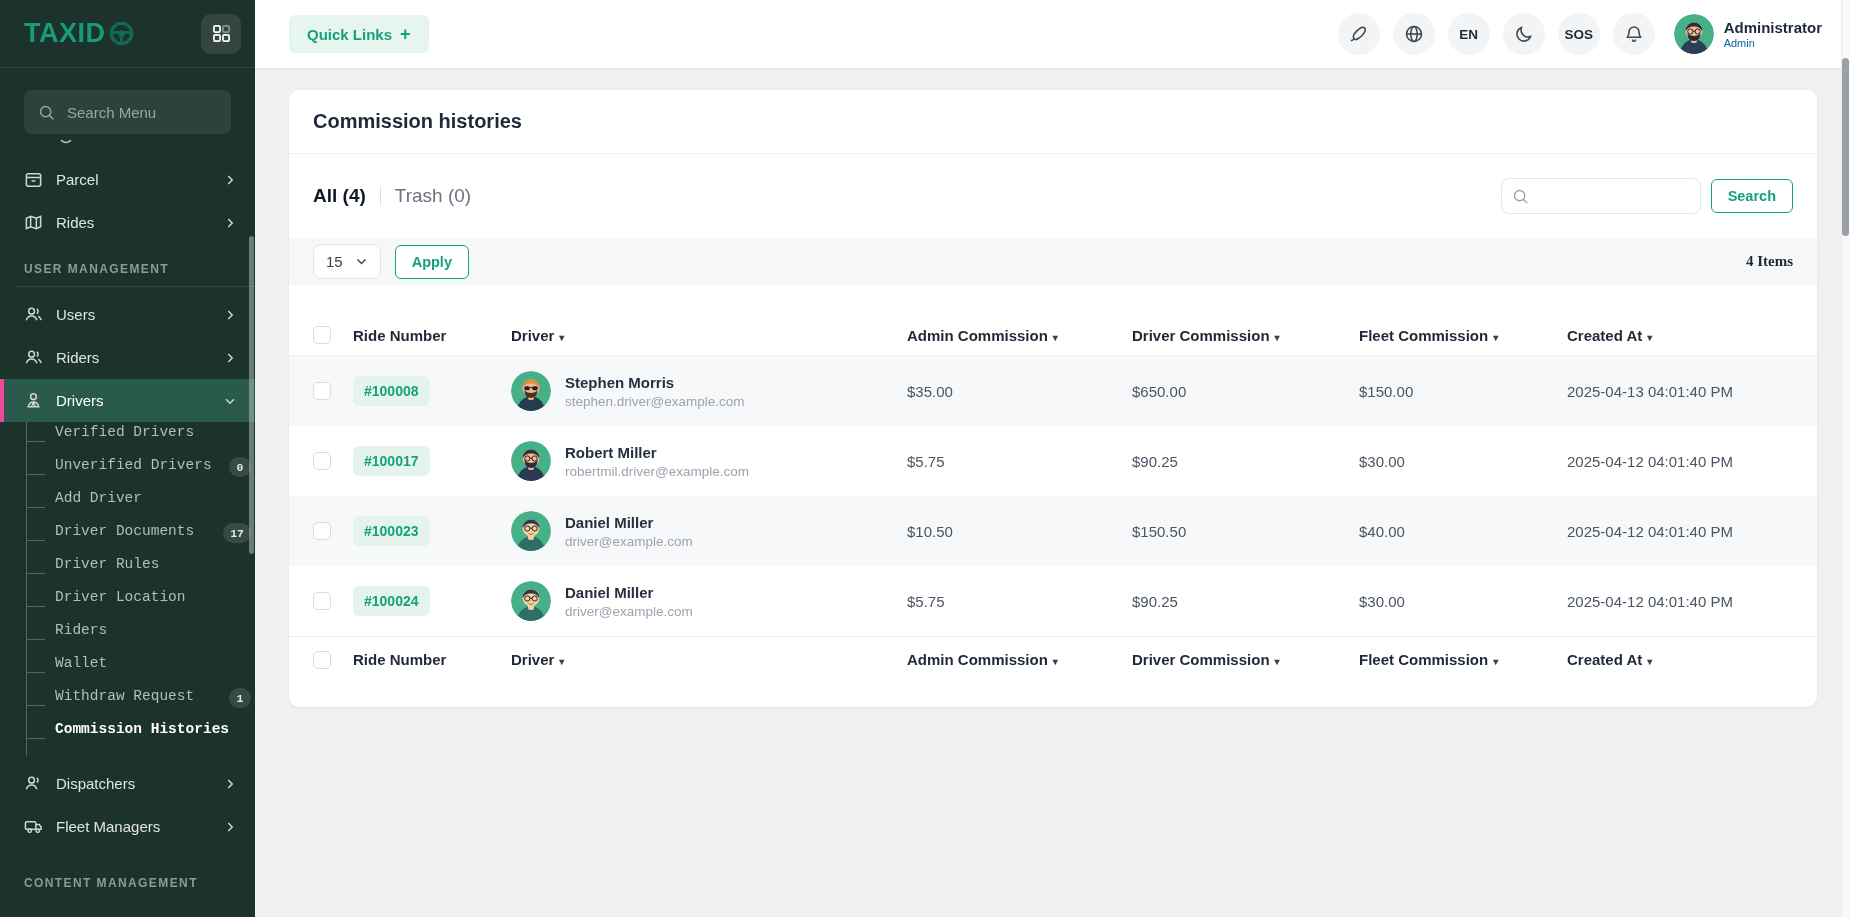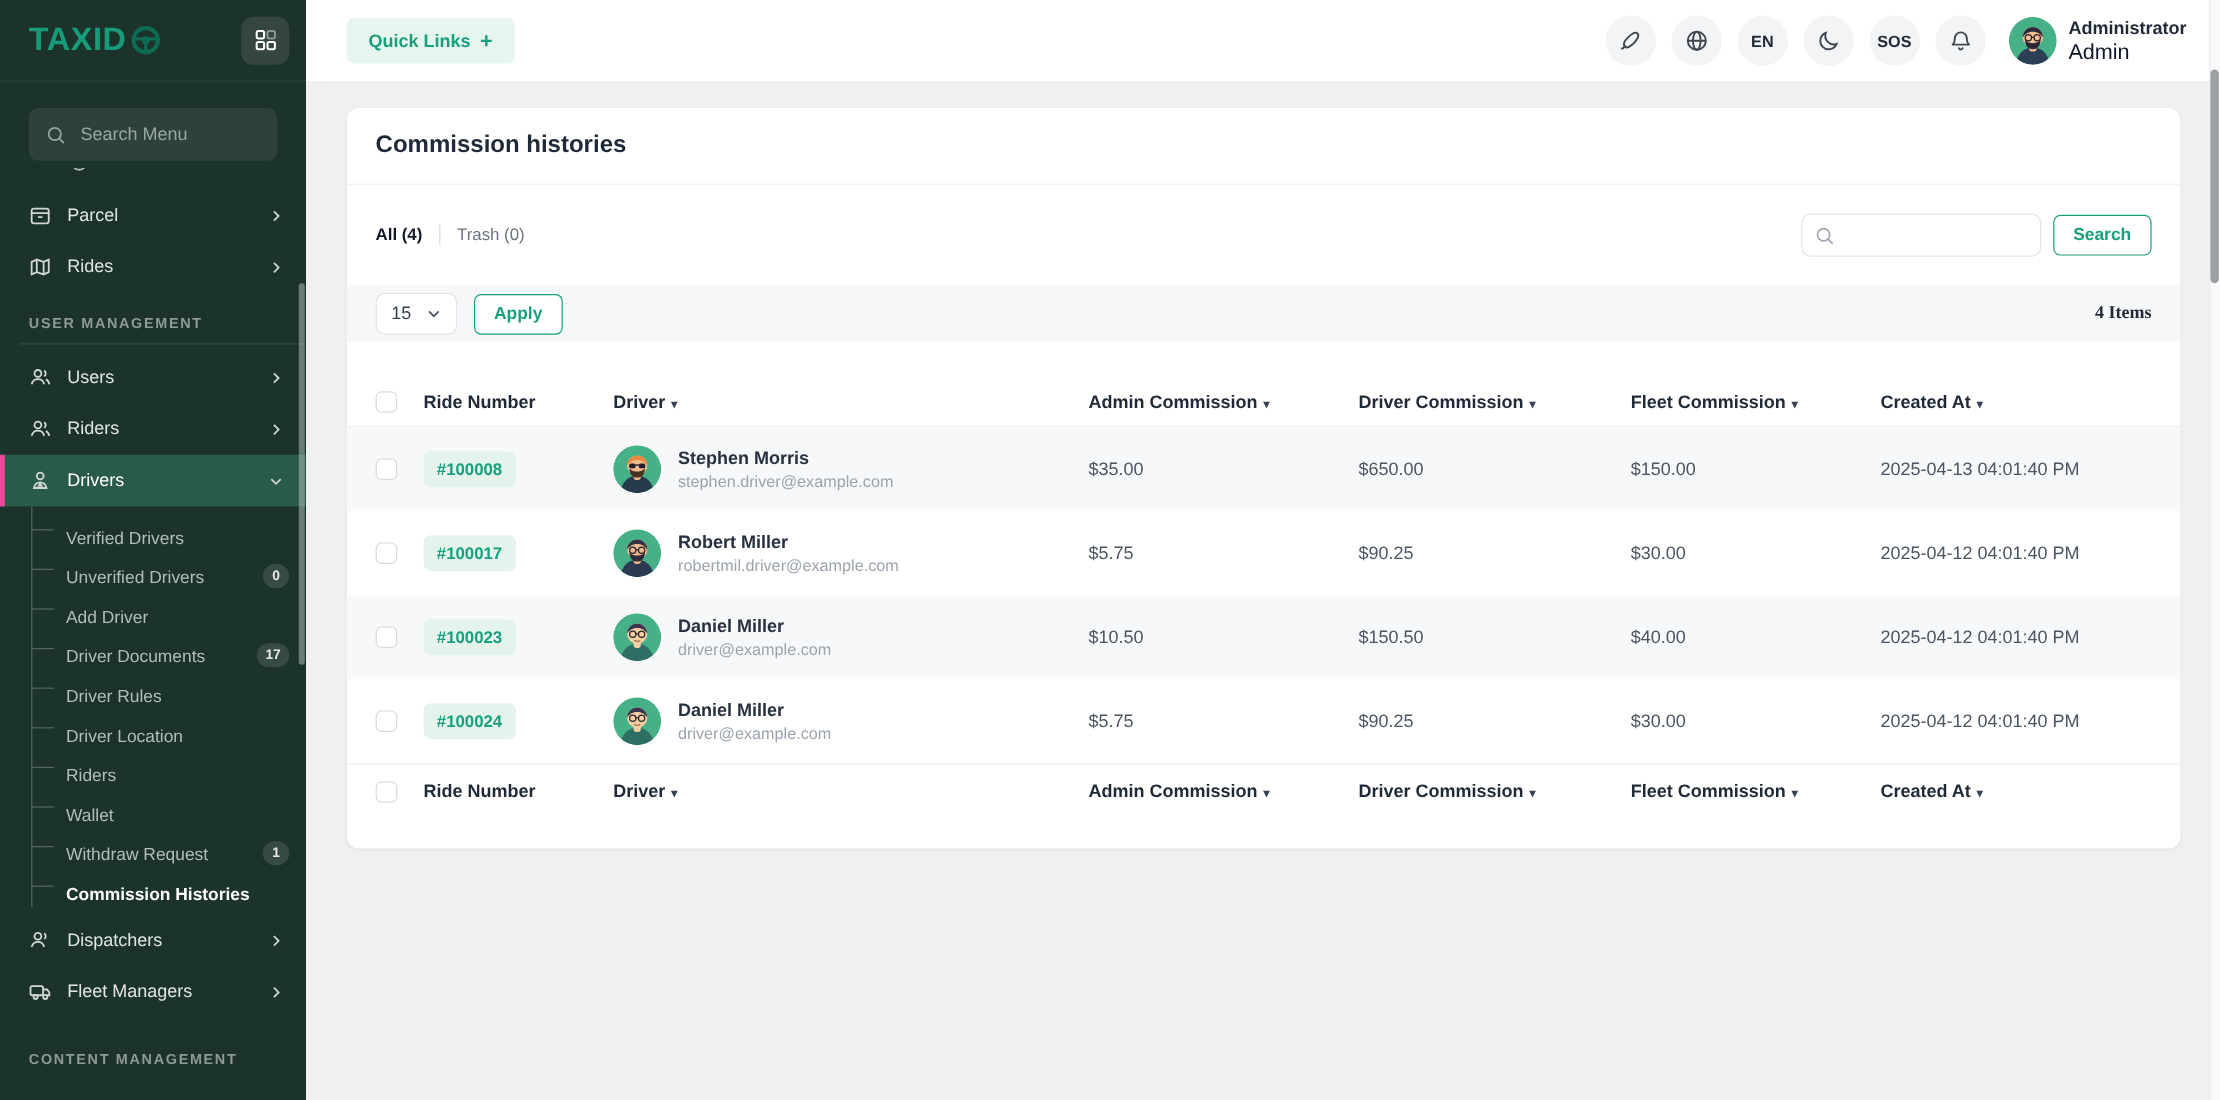--- a/index.html
+++ b/index.html
@@ -50,22 +50,22 @@
     background:#2a5a4b; border-left:4px solid #ec4899; padding-left:20px; color:#ffffff;
   }
   .sb-section {
     margin:18px 0 0 24px; color:#8e9a94; font-size:12px; font-weight:700;
     letter-spacing:1.4px;
   }
   .sb-section-divider { border-bottom:1px solid rgba(255,255,255,.1); margin:10px 0 6px 16px; }
 
   .submenu { margin-left:26px; border-left:1px solid rgba(255,255,255,.25); padding:2px 0; }
   .submenu-item {
-    position:relative; height:33px; display:flex; align-items:flex-end;
-    padding-left:28px; padding-right:14px; color:#b3bdb8; font-size:14.5px; cursor:pointer;
+    position:relative; height:33px; display:flex; align-items:flex-start;
+    padding-left:28px; padding-right:4px; color:#b3bdb8; font-size:14.5px; cursor:pointer;font-family:Liberation Mono, monospace;
   }
   .submenu-item::before {
     content:""; position:absolute; left:0; top:50%; width:18px; height:1px;
     background:rgba(255,255,255,.25);
   }
   .submenu-item .lbl { flex:1; }
   .submenu-item.active { color:#ffffff; font-weight:700; }
   .pill {
     min-width:22px; height:20px; padding:0 7px; border-radius:999px;
     background:rgba(255,255,255,.12); color:#e5e7eb; font-size:11.5px; font-weight:700;
@@ -93,35 +93,35 @@
   .tb-right { display:flex; align-items:center; gap:13px; }
   .circ {
     width:42px; height:42px; border-radius:50%; border:none; background:#f3f4f6;
     display:flex; align-items:center; justify-content:center; cursor:pointer;
     font-size:13.5px; font-weight:600; color:#1f2937;
     font-family:"Liberation Sans", sans-serif;
   }
   .circ svg { width:20px; height:20px; stroke:#3f4750; fill:none; stroke-width:1.6; }
   .tb-user { display:flex; align-items:center; gap:10px; margin-left:6px; cursor:pointer; }
   .tb-user .uname { font-size:15px; font-weight:700; color:#1f2937; }
-  .tb-user .urole { font-size:18px; color:#0f172a; margin-top:1px; }
+  .tb-user .urole { font-size:11px; color:#0369a1; margin-top:1px; }
   .avatar { width:40px; height:40px; border-radius:50%; display:block; }
 
   .content { flex:1; padding:22px 33px 0 34px; overflow:hidden; }
   .card {
     background:#ffffff; border-radius:10px; box-shadow:0 1px 3px rgba(16,24,40,.06);
     width:1528px;
   }
   .card-title-wrap { padding:20px 24px; border-bottom:1px solid #edf0f2; }
   .card-title { font-size:20px; font-weight:700; color:#1f2937; }
 
   .card-sub {
     display:flex; align-items:center; justify-content:space-between; padding:24px;
   }
-  .tabs { display:flex; gap:14px; font-size:14px; }
+  .tabs { display:flex; align-items:center; gap:14px; font-size:19px; }
   .tab { color:#6b7280; cursor:pointer; }
   .tab.active { color:#111827; font-weight:700; }
   .tab-sep { width:1px; height:18px; background:#d9dde2; }
   .sub-right { display:flex; align-items:center; gap:10px; }
   .search-box {
     width:200px; height:36px; border:1px solid #e2e5e9; border-radius:8px;
     display:flex; align-items:center; gap:8px; padding:0 10px; background:#fff;
   }
   .search-box input {
     border:none; outline:none; width:150px; font-size:14px;

